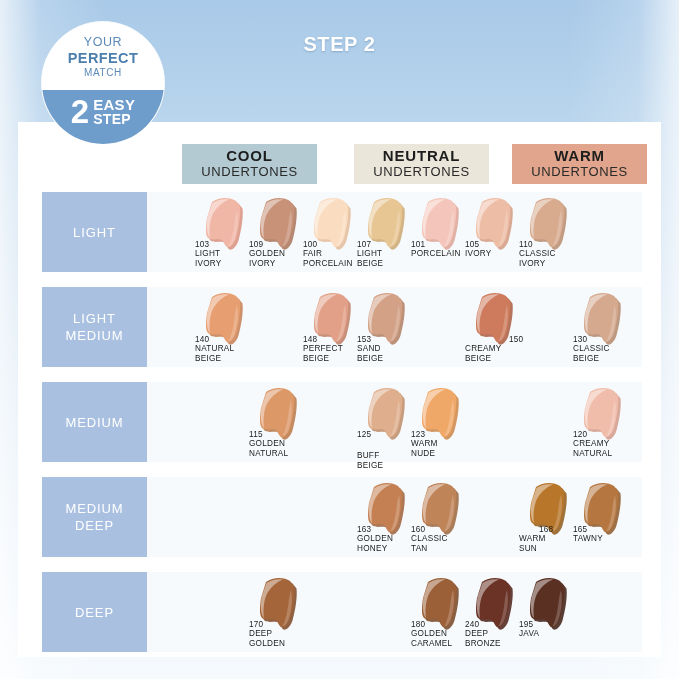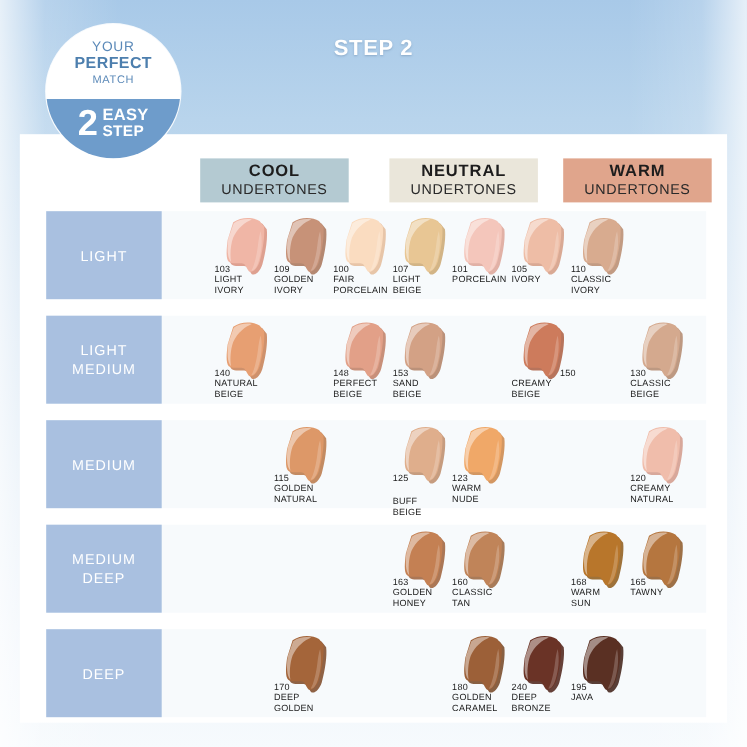--- a/index.html
+++ b/index.html
@@ -410,21 +410,21 @@
             <div class="shade-txt" style="top: 57px;">CLASSIC
 TAN</div>
           </div>
           <div class="swatch-cell" style="left: 473px;">
             <div class="smear"><svg viewBox="0 0 52 58" width="52" height="58">
                 <path d="M15 6 C22 1, 33 1, 39 5 L43 10 C44 18, 42 31, 39 42 C37 48, 33 52, 30 51 C28 50, 27 46, 25 44 C22 42, 15 45, 11 42 C8 39, 9 30, 10 22 Z" fill="#8e5918" transform="translate(2.5,2.5)" opacity="0.85"></path>
                 <path d="M15 6 C22 1, 33 1, 39 5 L43 10 C44 18, 42 31, 39 42 C37 48, 33 52, 30 51 C28 50, 27 46, 25 44 C22 42, 15 45, 11 42 C8 39, 9 30, 10 22 Z" fill="#b8762b"></path>
                 <path d="M15.5 7 C20 3.5, 27 2.5, 32 3.5 C26 6, 19 11, 15 20 C12.5 27, 12 36, 13 42 C9.5 38.5, 9.5 29, 10.5 21 Z" fill="#ffffff" opacity="0.45"></path>
                 <path d="M40 14 C42 24, 40.5 34, 38 42 C36.5 47, 34 50.5, 31.5 50 C34 46, 36.5 36, 37.5 27 C38 22, 39 17, 40 14 Z" fill="#ffffff" opacity="0.20"></path>
               </svg></div>
-            <div class="shade-txt" style="top: 48px;">168</div>
+            <div class="shade-txt" style="top: 48px; margin-left: 20px;">168</div>
             <div class="shade-txt" style="top: 57px;">WARM
 SUN</div>
           </div>
           <div class="swatch-cell" style="left: 527px;">
             <div class="smear"><svg viewBox="0 0 52 58" width="52" height="58">
                 <path d="M15 6 C22 1, 33 1, 39 5 L43 10 C44 18, 42 31, 39 42 C37 48, 33 52, 30 51 C28 50, 27 46, 25 44 C22 42, 15 45, 11 42 C8 39, 9 30, 10 22 Z" fill="#8d5727" transform="translate(2.5,2.5)" opacity="0.85"></path>
                 <path d="M15 6 C22 1, 33 1, 39 5 L43 10 C44 18, 42 31, 39 42 C37 48, 33 52, 30 51 C28 50, 27 46, 25 44 C22 42, 15 45, 11 42 C8 39, 9 30, 10 22 Z" fill="#b5763f"></path>
                 <path d="M15.5 7 C20 3.5, 27 2.5, 32 3.5 C26 6, 19 11, 15 20 C12.5 27, 12 36, 13 42 C9.5 38.5, 9.5 29, 10.5 21 Z" fill="#ffffff" opacity="0.45"></path>
                 <path d="M40 14 C42 24, 40.5 34, 38 42 C36.5 47, 34 50.5, 31.5 50 C34 46, 36.5 36, 37.5 27 C38 22, 39 17, 40 14 Z" fill="#ffffff" opacity="0.20"></path>
               </svg></div>

